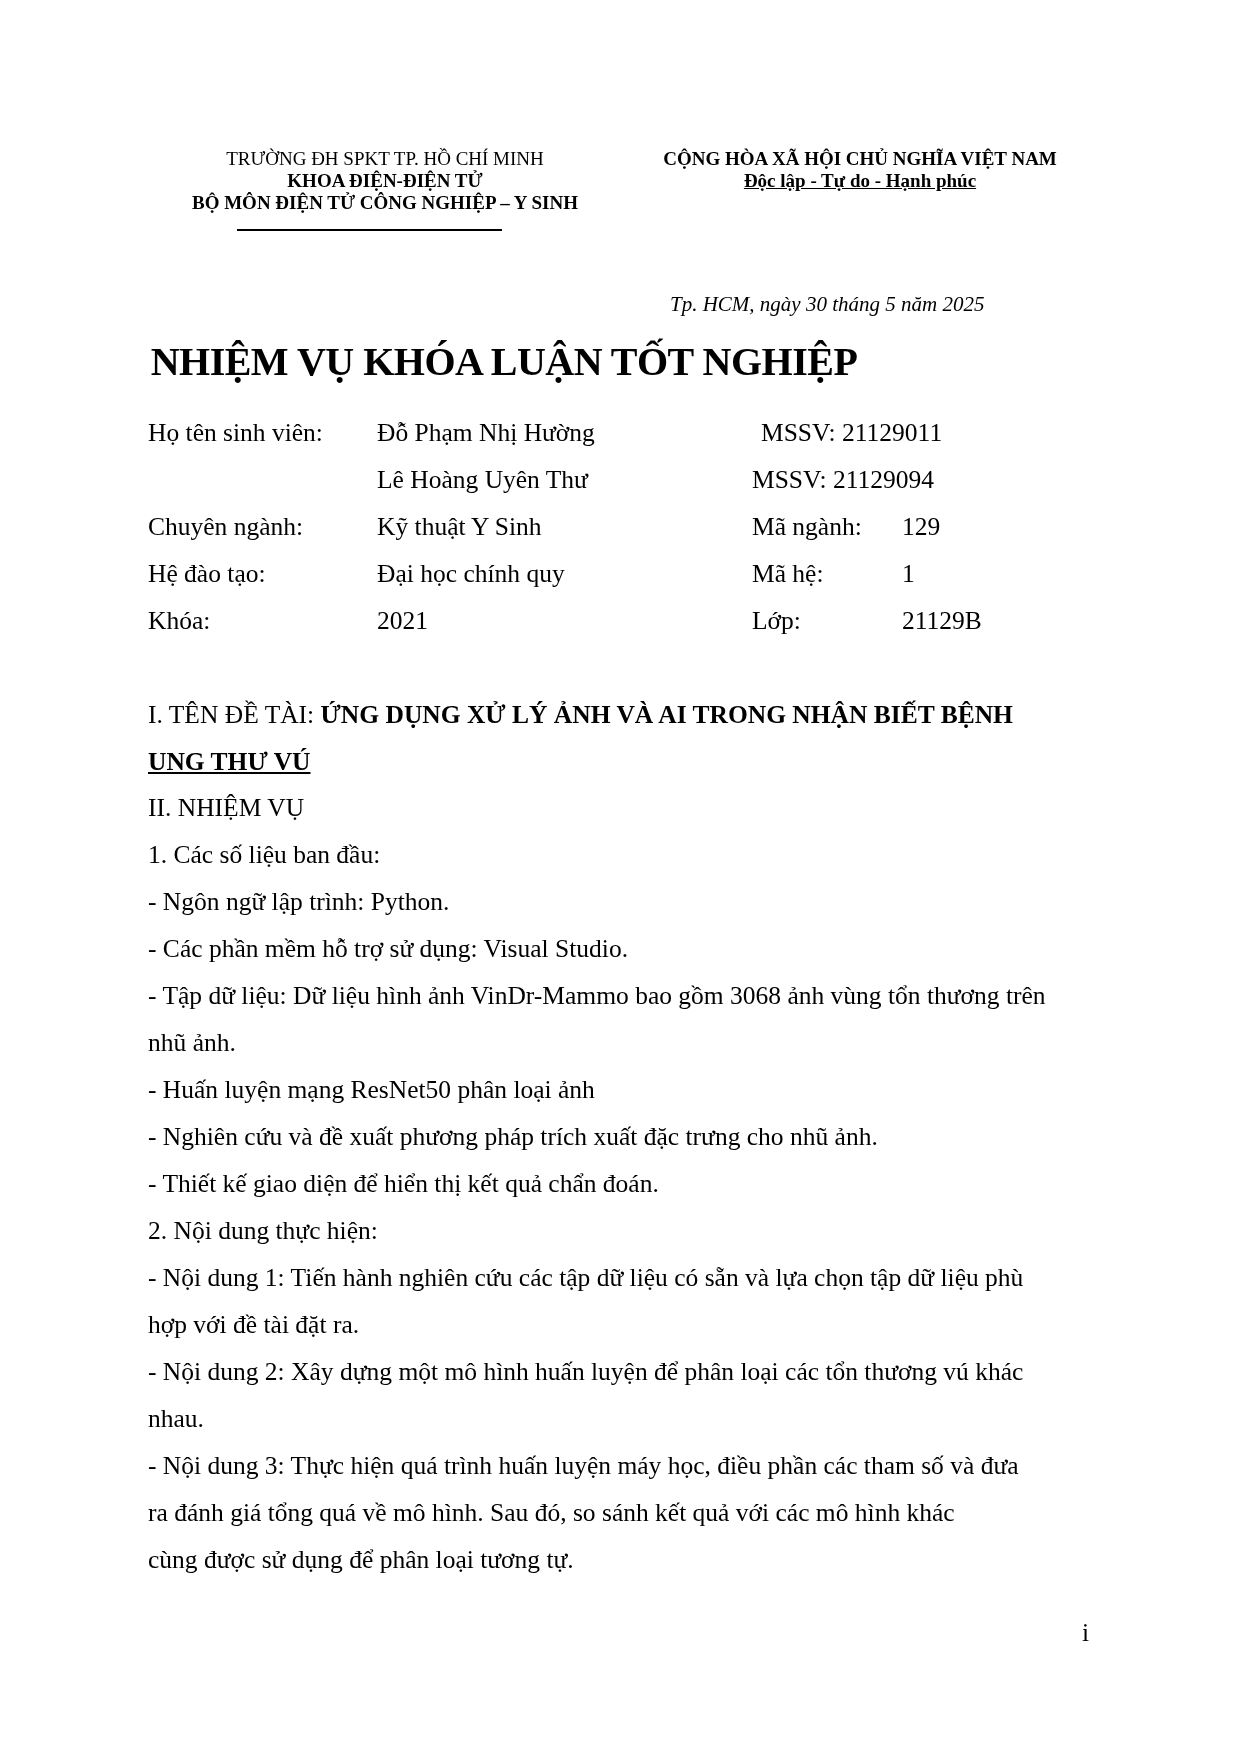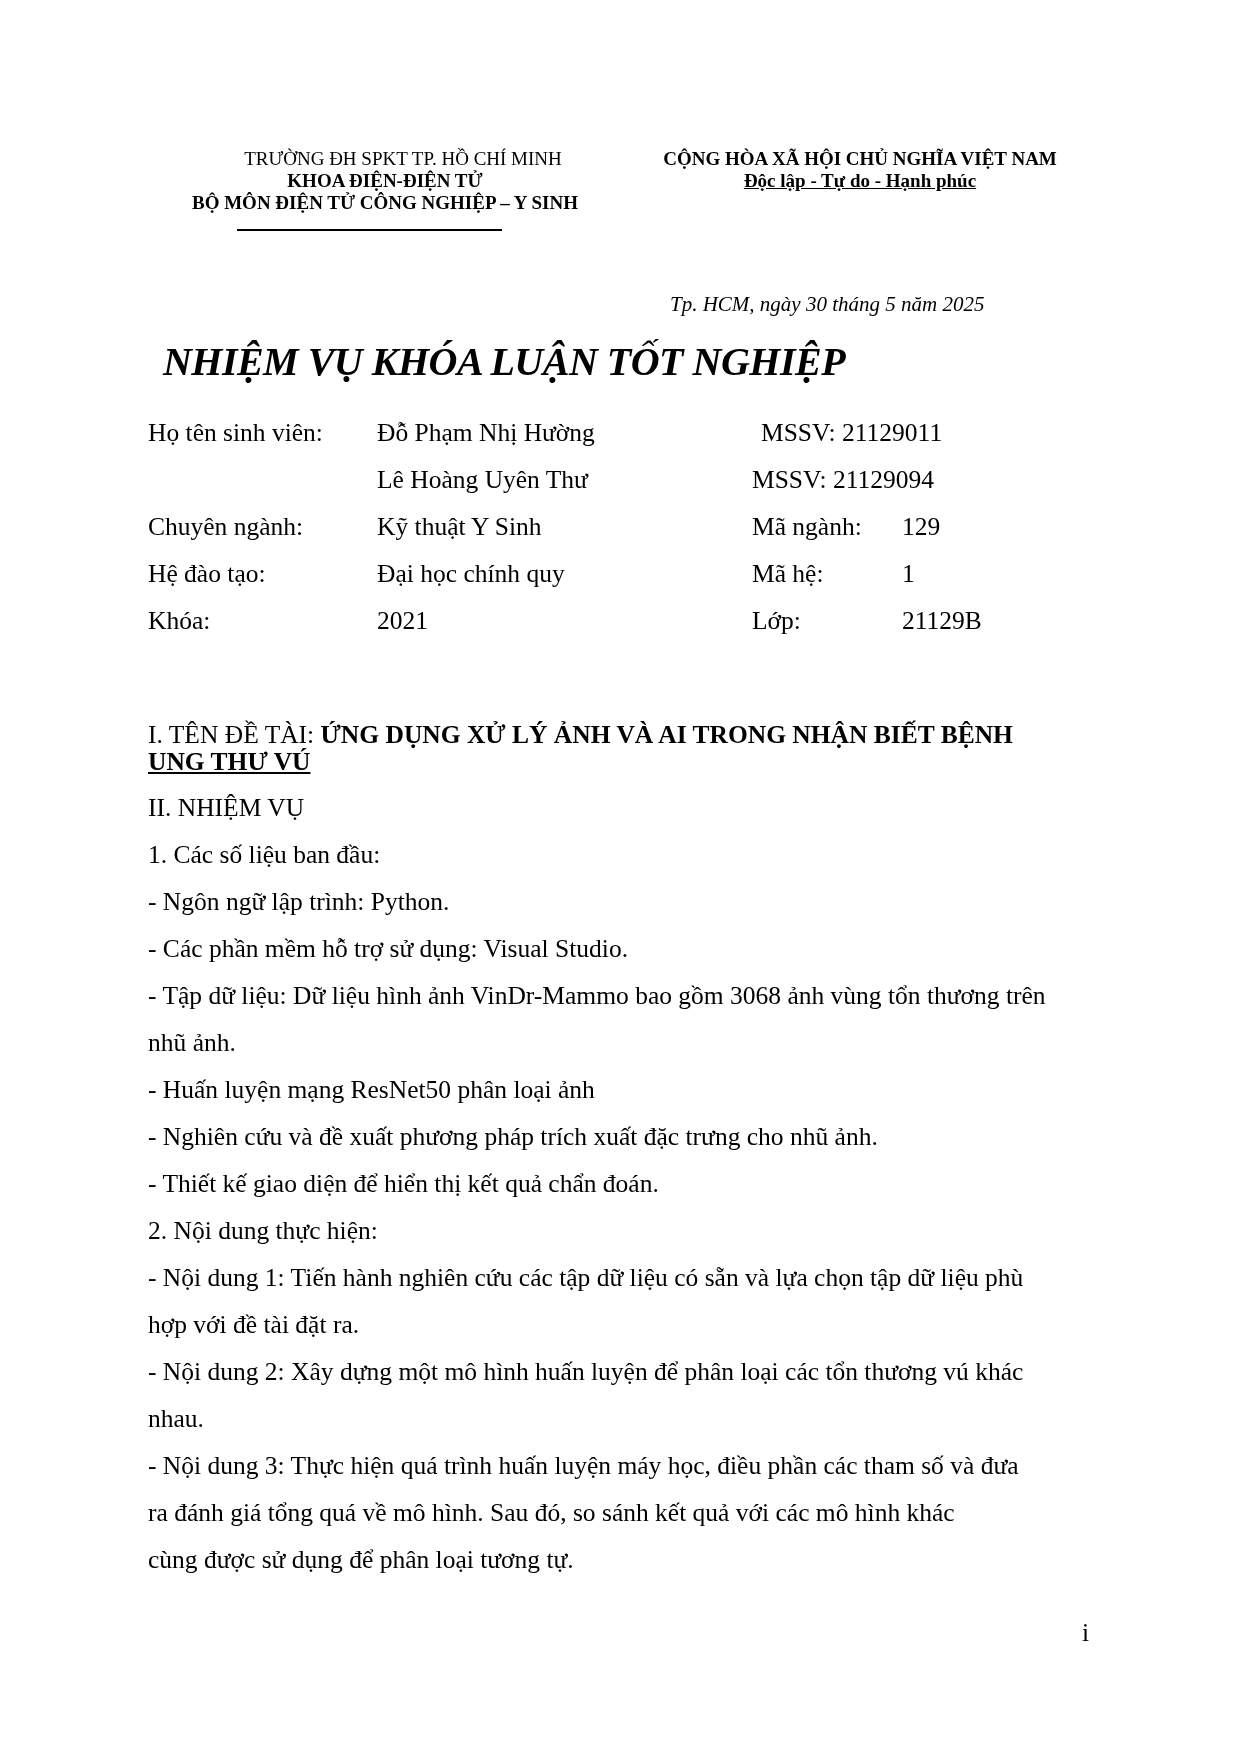--- a/index.html
+++ b/index.html
@@ -12,31 +12,31 @@
   .b { font-weight: bold; }
   .u { text-decoration: underline; }
   .i { font-style: italic; margin-top: 45px; }
   .rule { position: absolute; height: 2px; background: #000; }
   .title { font-size: 40px; font-weight: bold; text-align: center; letter-spacing: -0.5px; }
   .body { font-size: 25.5px; line-height: 30px; }
 </style>
 </head>
 <body>
 
-<div class="abs hdr" style="left:168px; top:148px; width:470px;">TRƯỜNG ĐH SPKT TP. HỒ CHÍ MINH</div>
+<div class="abs hdr" style="left:150px; top:148px; width:470px;">TRƯỜNG ĐH SPKT TP. HỒ CHÍ MINH</div>
 <div class="abs hdr b" style="left:150px; top:170px; width:470px;">KHOA ĐIỆN-ĐIỆN TỬ</div>
 <div class="abs hdr b" style="left:150px; top:192px; width:470px;">BỘ MÔN ĐIỆN TỬ CÔNG NGHIỆP – Y SINH</div>
 <div class="rule" style="left:237px; top:229px; width:265px;"></div>
 
 <div class="abs hdr b" style="left:625px; top:148px; width:470px;">CỘNG HÒA XÃ HỘI CHỦ NGHĨA VIỆT NAM</div>
 <div class="abs hdr b u" style="left:625px; top:170px; width:470px;">Độc lập - Tự do - Hạnh phúc</div>
 
 <div class="abs i" style="left:670px; top:247px; font-size:21px;">Tp. HCM, ngày 30 tháng 5 năm 2025</div>
 
-<div class="abs title" style="left:0; top:338px; width:1008px;font-style:italic;">NHIỆM VỤ KHÓA LUẬN TỐT NGHIỆP</div>
+<div class="abs title" style="left:0; top:338px; width:1008px;">NHIỆM VỤ KHÓA LUẬN TỐT NGHIỆP</div>
 
 <div>
   <div class="abs body" style="left:148px; top:418px;">Họ tên sinh viên:</div>
   <div class="abs body" style="left:377px; top:418px;">Đỗ Phạm Nhị Hường</div>
   <div class="abs body" style="left:752px; top:418px;margin-left:9px;">MSSV: 21129011</div>
 
   <div class="abs body" style="left:377px; top:465px;">Lê Hoàng Uyên Thư</div>
   <div class="abs body" style="left:752px; top:465px;">MSSV: 21129094</div>
 
   <div class="abs body" style="left:148px; top:512px;">Chuyên ngành:</div>
@@ -48,21 +48,21 @@
   <div class="abs body" style="left:377px; top:559px;">Đại học chính quy</div>
   <div class="abs body" style="left:752px; top:559px;">Mã hệ:</div>
   <div class="abs body" style="left:902px; top:559px;">1</div>
 
   <div class="abs body" style="left:148px; top:606px;">Khóa:</div>
   <div class="abs body" style="left:377px; top:606px;">2021</div>
   <div class="abs body" style="left:752px; top:606px;">Lớp:</div>
   <div class="abs body" style="left:902px; top:606px;">21129B</div>
 </div>
 
-<div class="abs body" style="left:148px; top:700px;margin-top:20px;">
+<div class="abs body" style="left:148px; top:700px;">
   <span>I. TÊN ĐỀ TÀI:</span>
   <span class="b">ỨNG DỤNG XỬ LÝ ẢNH VÀ AI TRONG NHẬN BIẾT BỆNH</span>
 </div>
 <div class="abs body b" style="left:148px; top:747px;text-decoration:underline;">UNG THƯ VÚ</div>
 
 <div class="abs body" style="left:148px; top:793px;">II. NHIỆM VỤ</div>
 <div class="abs body" style="left:148px; top:840px;">1. Các số liệu ban đầu:</div>
 
 <div class="abs body" style="left:148px; top:887px;">- Ngôn ngữ lập trình: Python.</div>
 <div class="abs body" style="left:148px; top:934px;">- Các phần mềm hỗ trợ sử dụng: Visual Studio.</div>

